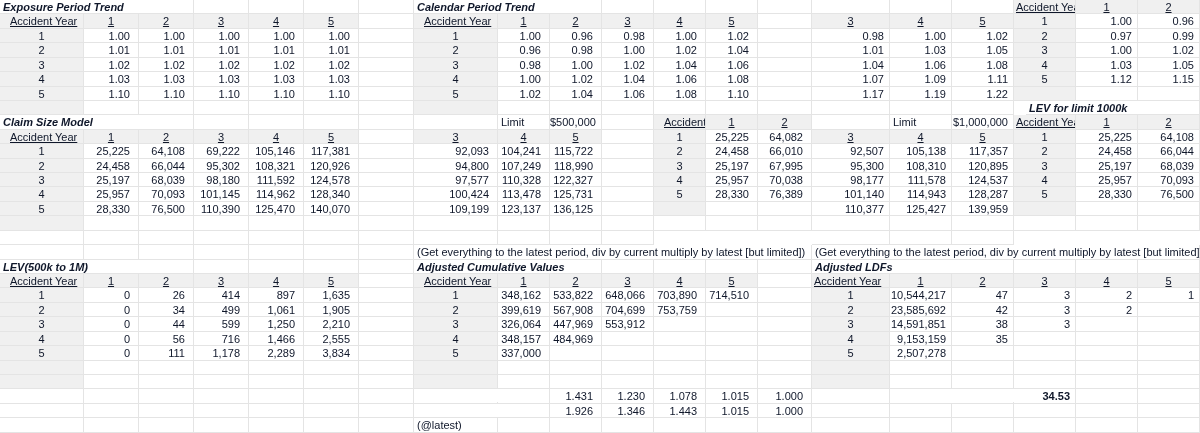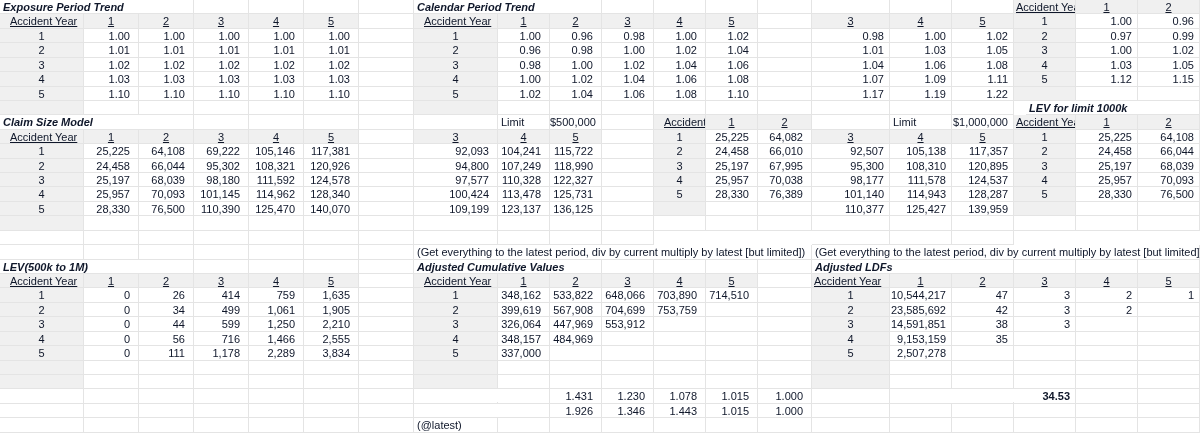--- a/index.html
+++ b/index.html
@@ -171,21 +171,21 @@
       <div class="c head hc band">1</div>
       <div class="c head hc band">2</div>
       <div class="c head hc band">3</div>
       <div class="c head hc band">4</div>
       <div class="c head hc band">5</div>
       <div class="c"></div>
       <div class="c rlab">1</div>
       <div class="c num">0</div>
       <div class="c num">26</div>
       <div class="c num">414</div>
-      <div class="c num">759</div>
+      <div class="c num">897</div>
       <div class="c num">1,635</div>
       <div class="c"></div>
       <div class="c rlab">2</div>
       <div class="c num">0</div>
       <div class="c num">34</div>
       <div class="c num">499</div>
       <div class="c num">1,061</div>
       <div class="c num">1,905</div>
       <div class="c"></div>
       <div class="c rlab">3</div>

